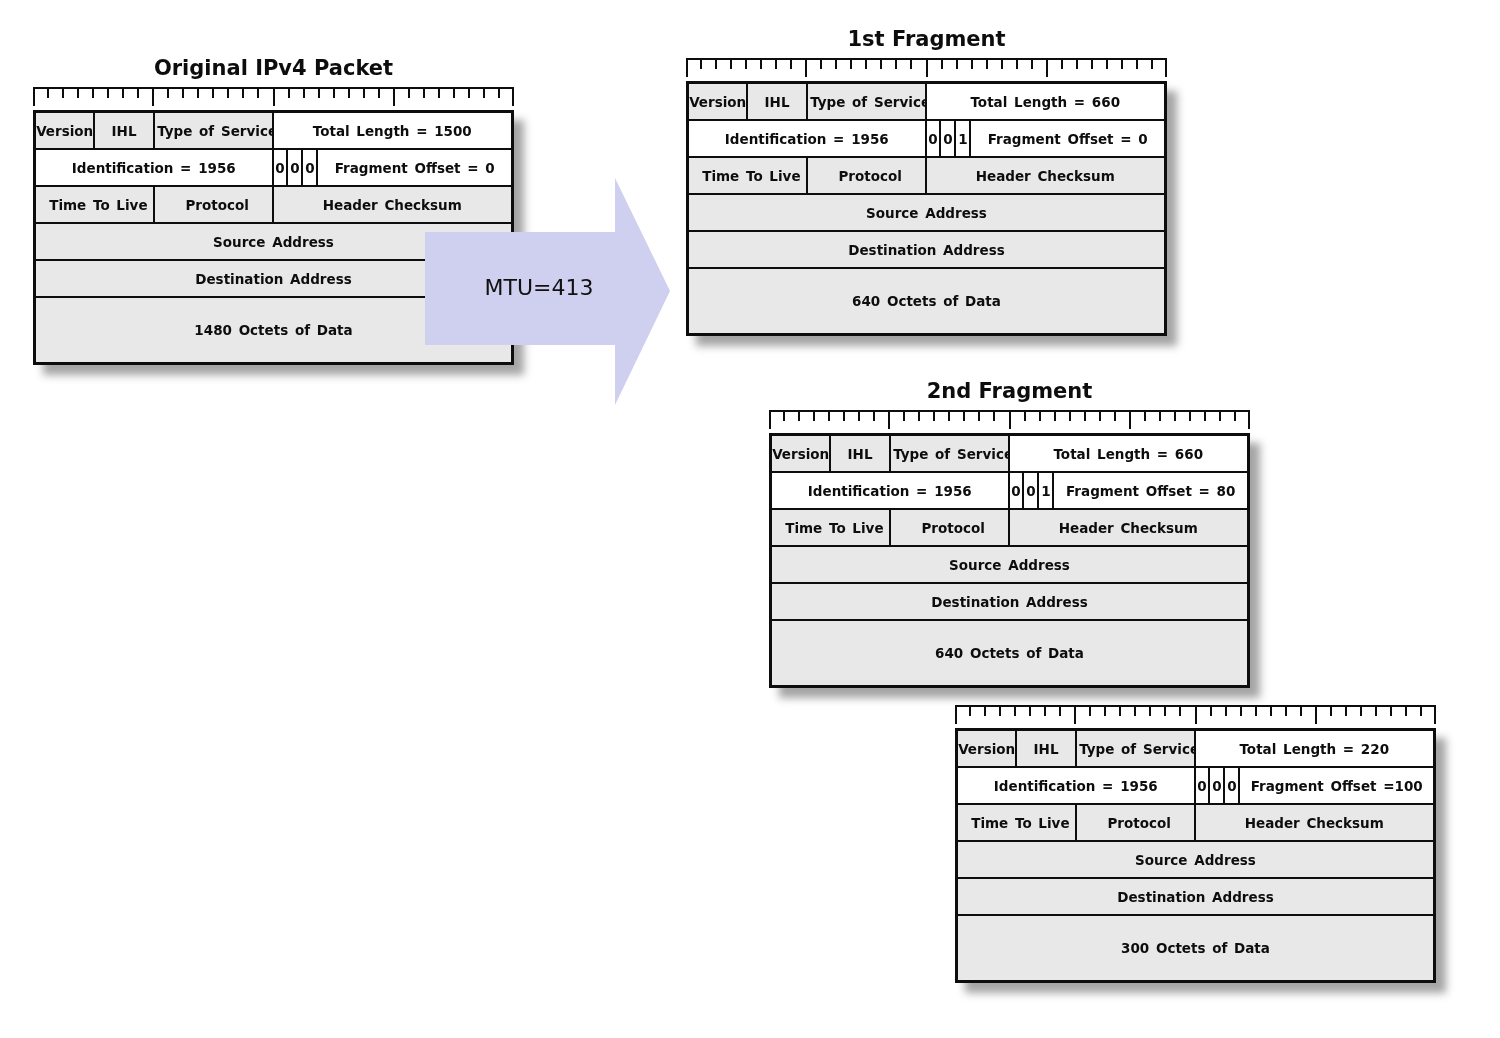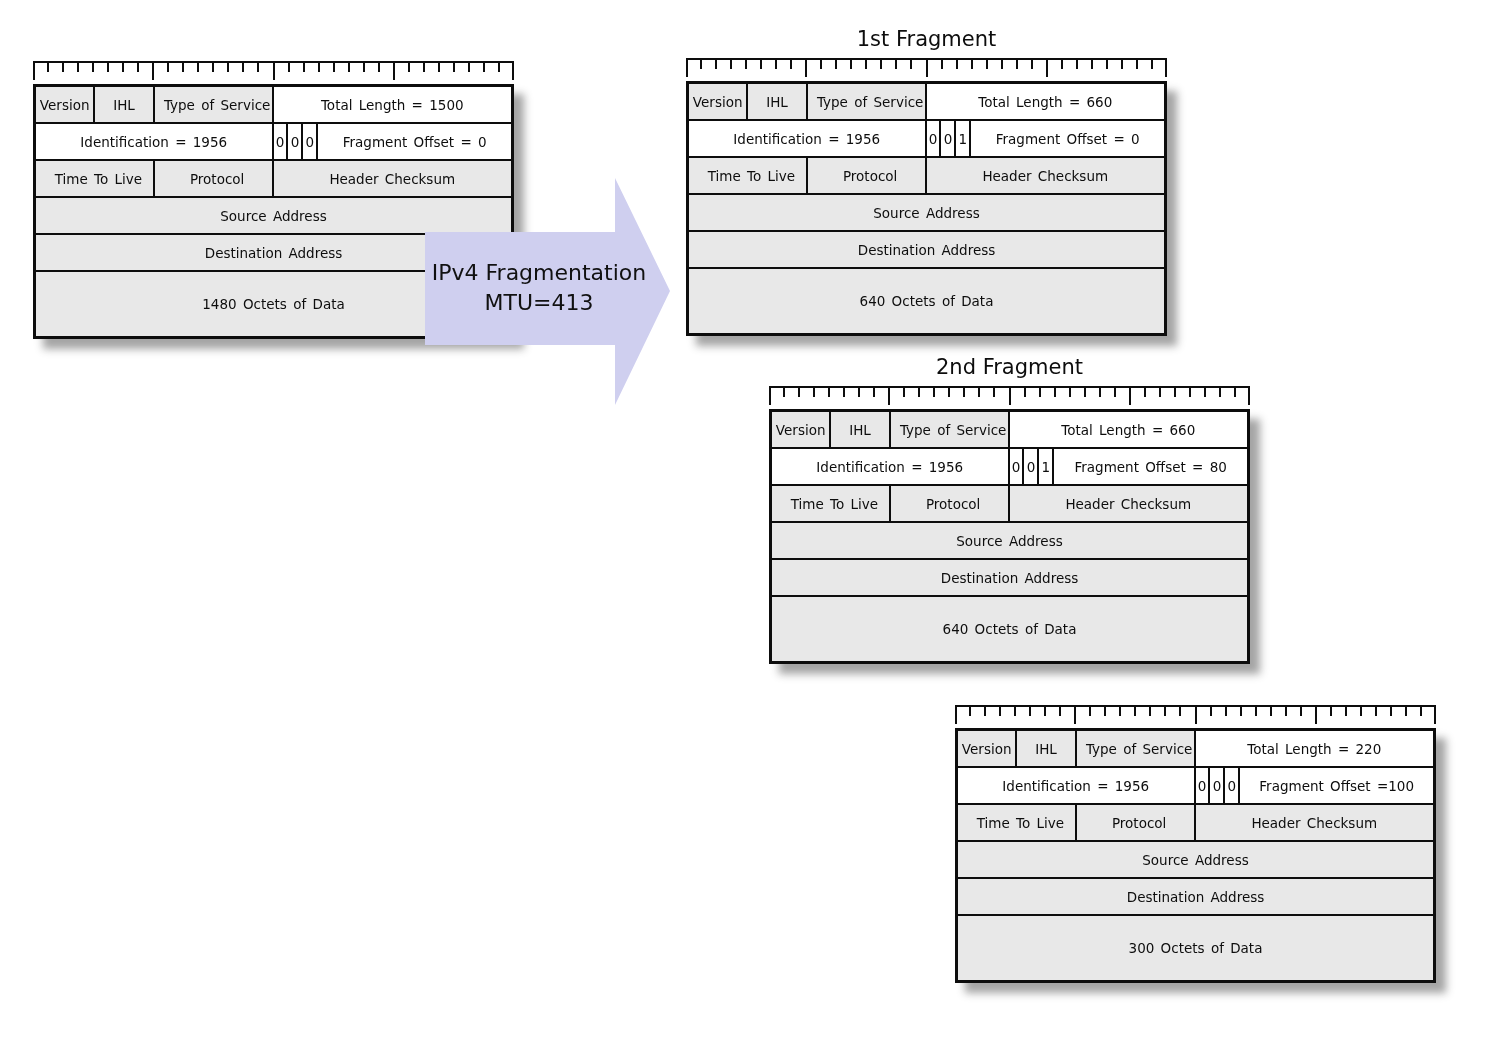--- a/index.html
+++ b/index.html
@@ -2,21 +2,21 @@
 <html style="--shaded-cell: #e8e8e8; --plain-cell: #ffffff; --line: #0d0d0d; --arrow-fill: #cfcfef;"><head>
 <meta charset="utf-8">
 <style>
   html,body{margin:0;padding:0;}
   body{
     width:1500px;height:1038px;position:relative;overflow:hidden;
     background:#ffffff;
     font-family:"DejaVu Sans","Liberation Sans",sans-serif;
     color:#0d0d0d;
   }
-  .packet{position:absolute;width:481px;}
+  .packet{position:absolute;width:481px;font-weight:bold;}
   .pkt-title{
     text-align:center;font-size:21px;line-height:26px;height:26px;
     color:#0d0d0d;white-space:nowrap;
   }
   
   .ruler{
     position:relative;height:17px;margin-top:6px;
     border-top:2px solid var(--line,#0d0d0d);
   }
   .tick{position:absolute;top:0;width:2px;height:9px;background:var(--line,#0d0d0d);}
@@ -49,20 +49,21 @@
   .arrow-label{
     position:absolute;left:425px;top:240px;width:228px;height:96px;z-index:6;
     display:flex;flex-direction:column;align-items:center;justify-content:center;
     font-size:22px;line-height:30px;color:#111;text-align:center;white-space:nowrap;
   }
 </style>
 </head>
 <body>
 
 <div class="packet" style="left:33px;top:55px;">
+  <div class="pkt-title">Original IPv4 Packet</div>
   <div class="ruler">
       <span class="tick long" style="left: calc(0% + 0px);"></span>
       <span class="tick" style="left: calc(3.125% - 1px);"></span>
       <span class="tick" style="left: calc(6.25% - 1px);"></span>
       <span class="tick" style="left: calc(9.375% - 1px);"></span>
       <span class="tick" style="left: calc(12.5% - 1px);"></span>
       <span class="tick" style="left: calc(15.625% - 1px);"></span>
       <span class="tick" style="left: calc(18.75% - 1px);"></span>
       <span class="tick" style="left: calc(21.875% - 1px);"></span>
       <span class="tick long" style="left: calc(25% - 1px);"></span>
@@ -183,21 +184,21 @@
     </div>
     <div class="row">
       <div class="cell gray w-full">Destination Address</div>
     </div>
     <div class="row data-row">
       <div class="cell gray w-full">640 Octets of Data</div>
     </div>
   </div>
 </div>
 
-<div class="packet" style="left:769px;top:354px;">
+<div class="packet" style="left:769px;top:378px;">
   <div class="pkt-title">2nd Fragment</div>
   <div class="ruler">
       <span class="tick long" style="left: calc(0% + 0px);"></span>
       <span class="tick" style="left: calc(3.125% - 1px);"></span>
       <span class="tick" style="left: calc(6.25% - 1px);"></span>
       <span class="tick" style="left: calc(9.375% - 1px);"></span>
       <span class="tick" style="left: calc(12.5% - 1px);"></span>
       <span class="tick" style="left: calc(15.625% - 1px);"></span>
       <span class="tick" style="left: calc(18.75% - 1px);"></span>
       <span class="tick" style="left: calc(21.875% - 1px);"></span>
@@ -322,15 +323,14 @@
     <div class="row data-row">
       <div class="cell gray w-full">300 Octets of Data</div>
     </div>
   </div>
 </div>
 
 <svg class="arrow-svg" width="245" height="227" viewBox="0 0 245 227">
   <polygon points="0,54 190,54 190,0 245,113 190,227 190,167 0,167" fill="#cfcfef"></polygon>
 </svg>
 <div class="arrow-label">
-  <span>IPv4 Fragmentation</span>
   <span>MTU=413</span>
 </div>
 
 </body></html>

